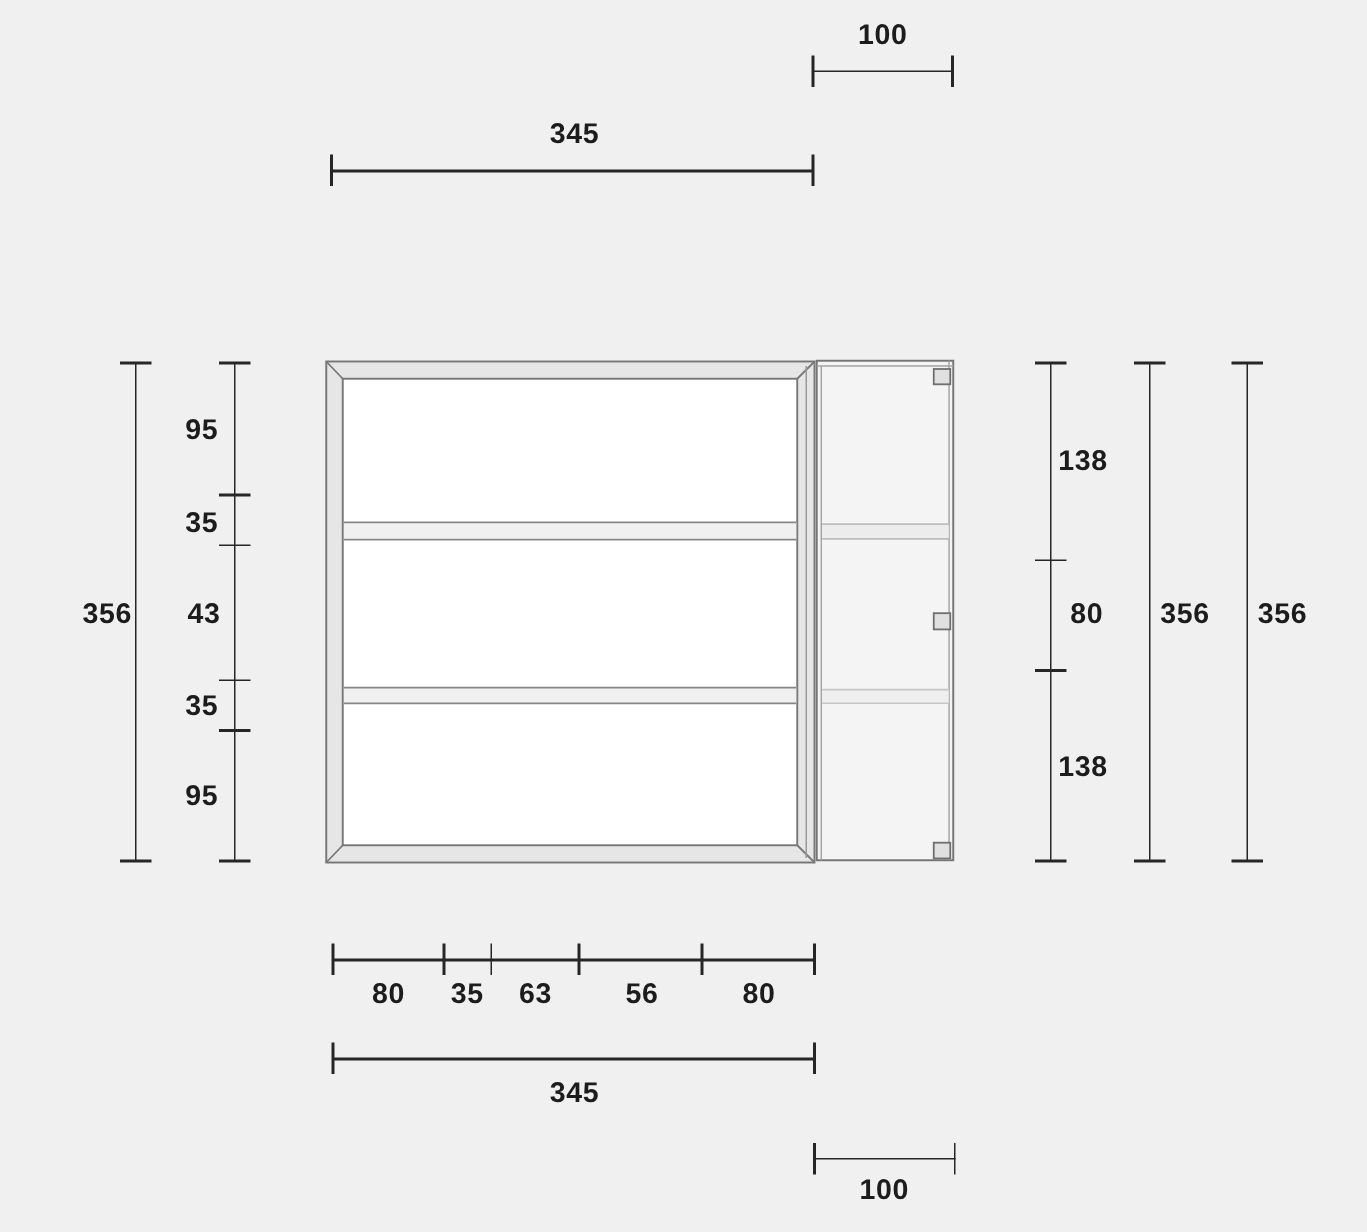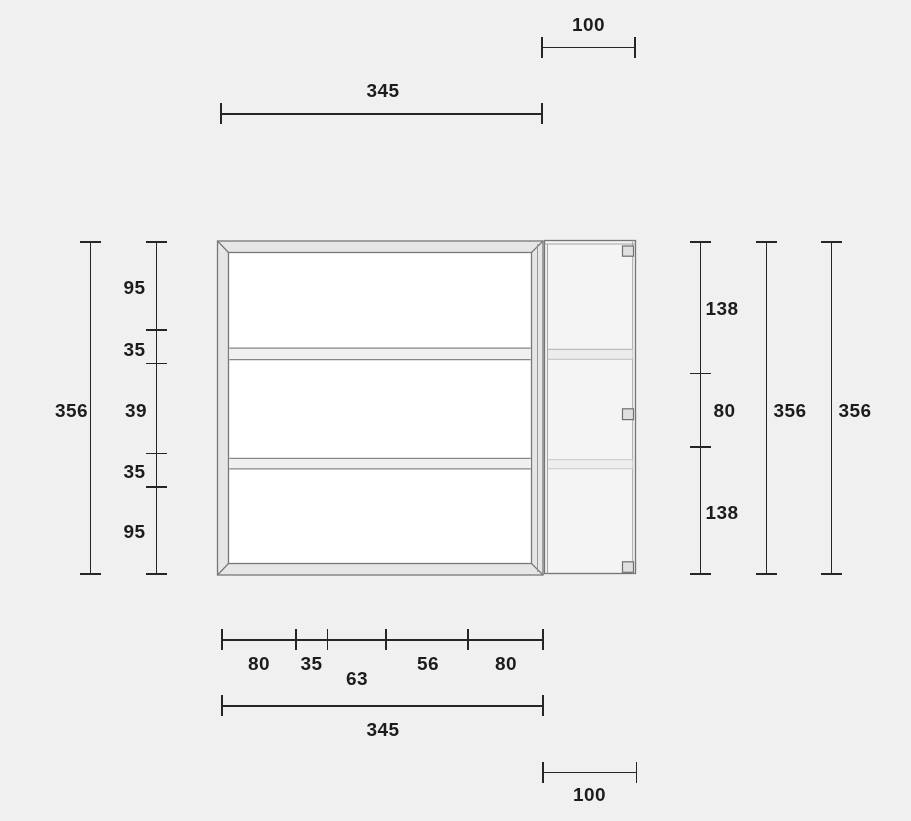--- a/index.html
+++ b/index.html
@@ -116,21 +116,21 @@
   <div class="dim vline" style="left:155.5px; top:242px; height:332px;">
       <span class="tick" style="top: -0.75px;"></span>
       <span class="tick" style="top: 87.25px;"></span>
       <span class="tick" style="top: 120.75px;"></span>
       <span class="tick" style="top: 210.75px;"></span>
       <span class="tick" style="top: 244.25px;"></span>
       <span class="tick" style="top: 331.25px;"></span>
     </div>
   <div class="lbl" style="left:134.5px; top:287px;">95</div>
   <div class="lbl" style="left:134.5px; top:348.5px;">35</div>
-  <div class="lbl" style="left:136px; top:410px;">39</div>
+  <div class="lbl" style="left:136px; top:410px;">43</div>
   <div class="lbl" style="left:134.5px; top:470.5px;">35</div>
   <div class="lbl" style="left:134.5px; top:531px;">95</div>
 
   <div class="dim vline" style="left:699.5px; top:242px; height:332px;">
       <span class="tick" style="top: -0.75px;"></span>
       <span class="tick" style="top: 130.75px;"></span>
       <span class="tick" style="top: 204.25px;"></span>
       <span class="tick" style="top: 331.25px;"></span>
     </div>
   <div class="lbl" style="left:722px; top:308px;">138</div>
@@ -152,21 +152,21 @@
   <div class="dim hline" style="left:222px; top:639px; width:321px;">
       <span class="tick" style="left: -0.75px;"></span>
       <span class="tick" style="left: 73.25px;"></span>
       <span class="tick" style="left: 104.75px;"></span>
       <span class="tick" style="left: 163.25px;"></span>
       <span class="tick" style="left: 245.25px;"></span>
       <span class="tick" style="left: 320.25px;"></span>
     </div>
   <div class="lbl" style="left:259px; top:663px;">80</div>
   <div class="lbl" style="left:311.5px; top:663px;">35</div>
-  <div class="lbl" style="left:357px; top:678px;">63</div>
+  <div class="lbl" style="left:357px; top:663px;">63</div>
   <div class="lbl" style="left:428px; top:663px;">56</div>
   <div class="lbl" style="left:506px; top:663px;">80</div>
 
   <div class="dim hline" style="left:222px; top:705px; width:321px;">
       <span class="tick" style="left: -0.75px;"></span>
       <span class="tick" style="left: 320.25px;"></span>
     </div>
   <div class="lbl" style="left:383px; top:728.5px;">345</div>
 
   <div class="dim hline" style="left:543px; top:771.5px; width:93.5px;">

